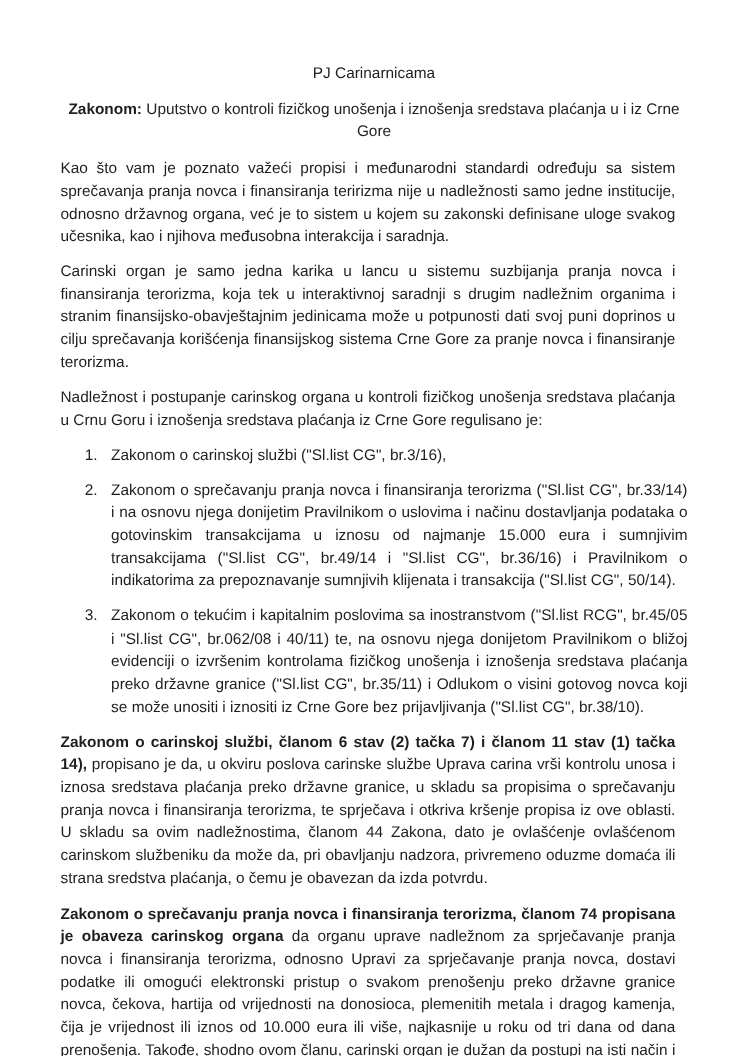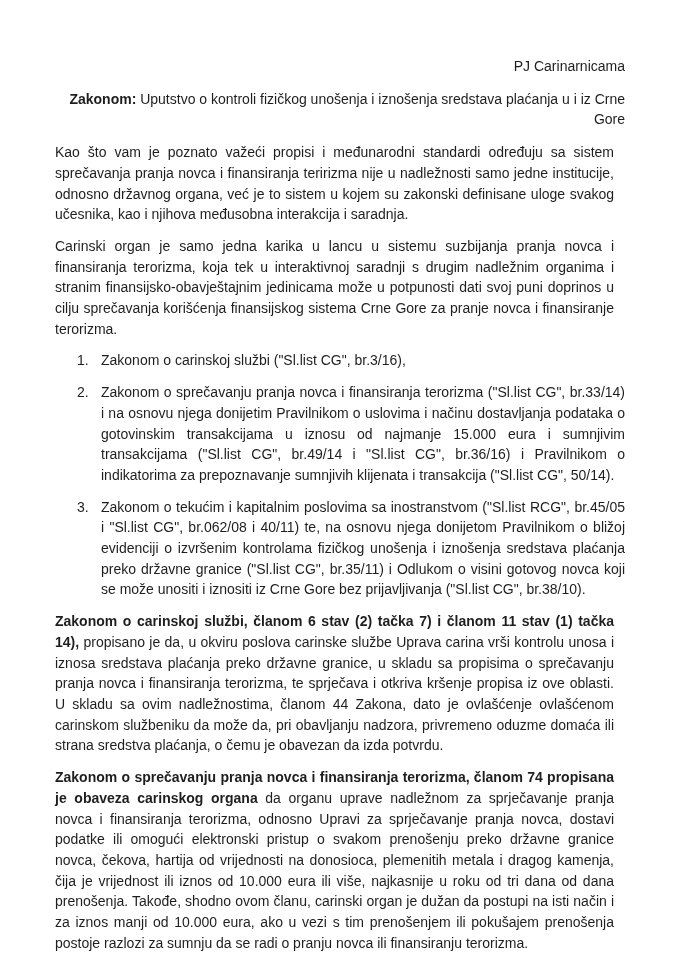--- a/index.html
+++ b/index.html
@@ -22,21 +22,21 @@
     font-size: 14px;
     line-height: 20.7px;
     color: #1e1e1e;
   }
   .para {
     margin: 0 11px 11px 0;
     text-align: justify;
   }
   .line {
     margin: 0 0 12px 0;
-    text-align: right;
+    text-align: center;
   }
   .b {
     font-weight: bold;
   }
   .legal-list {
     margin: 0;
     padding: 0;
     list-style: none;
   }
   .list-item {
@@ -60,20 +60,21 @@
 <div class="page">
 
   <p class="line">PJ Carinarnicama</p>
 
   <p class="line"><span class="b">Zakonom:</span><span> Uputstvo o kontroli fizičkog unošenja i iznošenja sredstava plaćanja u i iz Crne Gore</span></p>
 
   <p class="para">Kao što vam je poznato važeći propisi i međunarodni standardi određuju sa sistem sprečavanja pranja novca i finansiranja teririzma nije u nadležnosti samo jedne institucije, odnosno državnog organa, već je to sistem u kojem su zakonski definisane uloge svakog učesnika, kao i njihova međusobna interakcija i saradnja.</p>
 
   <p class="para">Carinski organ je samo jedna karika u lancu u sistemu suzbijanja pranja novca i finansiranja terorizma, koja tek u interaktivnoj saradnji s drugim nadležnim organima i stranim finansijsko-obavještajnim jedinicama može u potpunosti dati svoj puni doprinos u cilju sprečavanja korišćenja finansijskog sistema Crne Gore za pranje novca i finansiranje terorizma.</p>
 
+  <p class="para">Nadležnost i postupanje carinskog organa u kontroli fizičkog unošenja sredstava plaćanja u Crnu Goru i iznošenja sredstava plaćanja iz Crne Gore regulisano je:</p>
 
   <ol class="legal-list">
     <li class="list-item">
       <span class="num">1.</span>
       <span class="li-text">Zakonom o carinskoj službi ("Sl.list CG", br.3/16),</span>
     </li>
     <li class="list-item">
       <span class="num">2.</span>
       <span class="li-text">Zakonom o sprečavanju pranja novca i finansiranja terorizma ("Sl.list CG", br.33/14) i na osnovu njega donijetim Pravilnikom o uslovima i načinu dostavljanja podataka o gotovinskim transakcijama u iznosu od najmanje 15.000 eura i sumnjivim transakcijama ("Sl.list CG", br.49/14 i "Sl.list CG", br.36/16) i Pravilnikom o indikatorima za prepoznavanje sumnjivih klijenata i transakcija ("Sl.list CG", 50/14).</span>
     </li>

